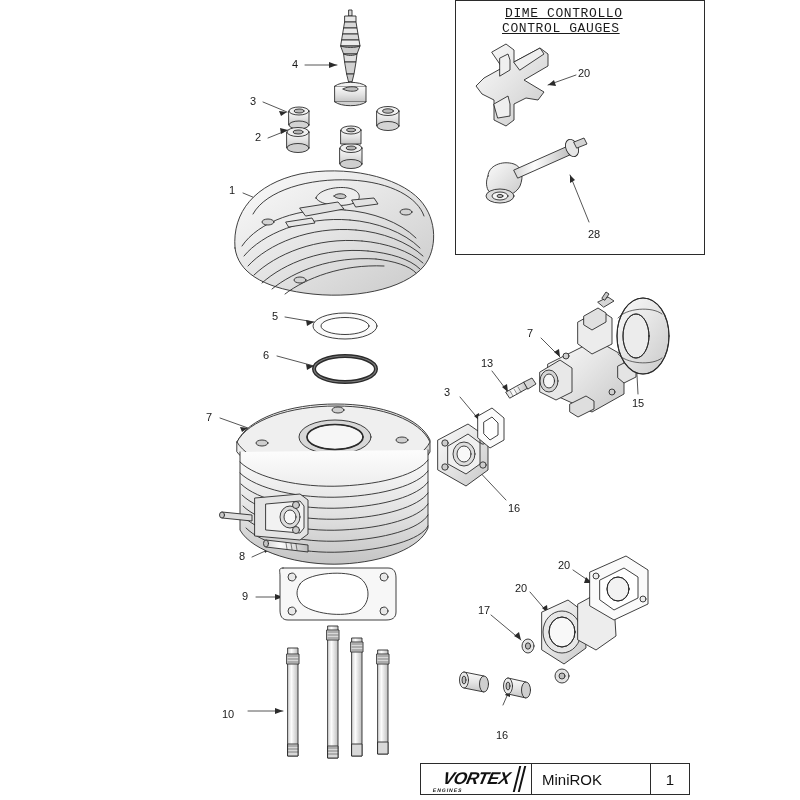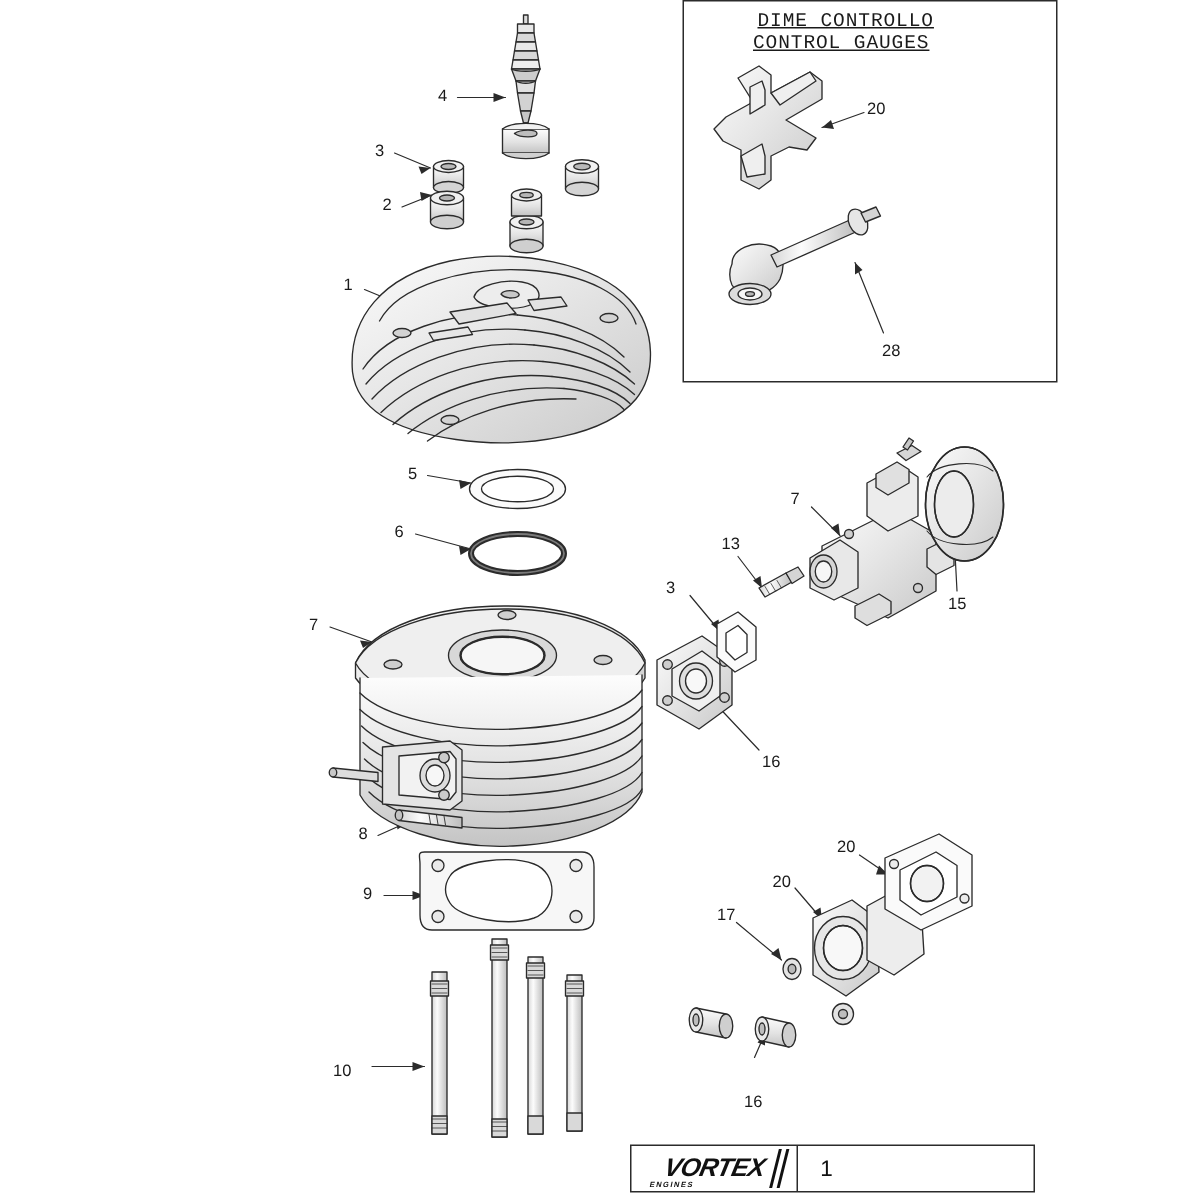--- a/index.html
+++ b/index.html
@@ -542,16 +542,17 @@
   <div class="callout" style="left:578px; top:67px;">20</div>
   <div class="callout" style="left:588px; top:228px;">28</div>
 
   <div id="title-block">
     <div id="tb-logo">
       <span class="logo-text">VORTEX</span>
       <span class="logo-sub">ENGINES</span>
       <span class="slash"></span>
       <span class="slash2"></span>
     </div>
+    <div id="tb-model">MiniROK</div>
     <div id="tb-page">1</div>
   </div>
 
 </div>
 
 </body></html>

